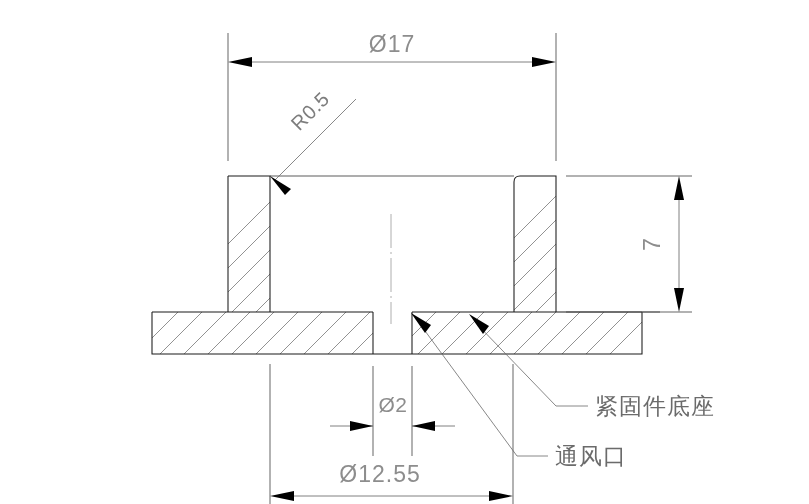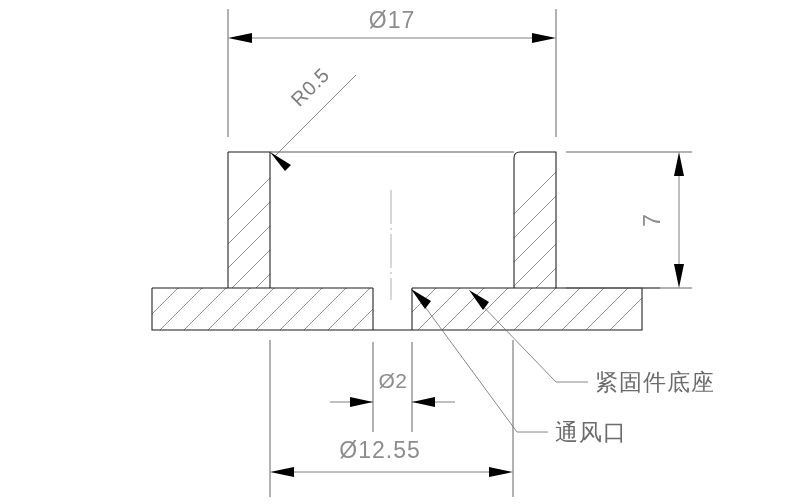--- a/index.html
+++ b/index.html
@@ -11,20 +11,21 @@
     width: 809px;
     height: 504px;
     font-family: "Liberation Sans", sans-serif;
     overflow: hidden;
   }
   #drawing-root {
     position: relative;
     width: 809px;
     height: 388px;
     background: #ffffff;
+    margin-top: 24px;
   }
   svg#cad {
     position: absolute;
     top: 0;
     left: 0;
     width: 809px;
     height: 504px;
     display: block;
   }
   .obj      { stroke: #1a1a1a; stroke-width: 1.05; fill: none; }

